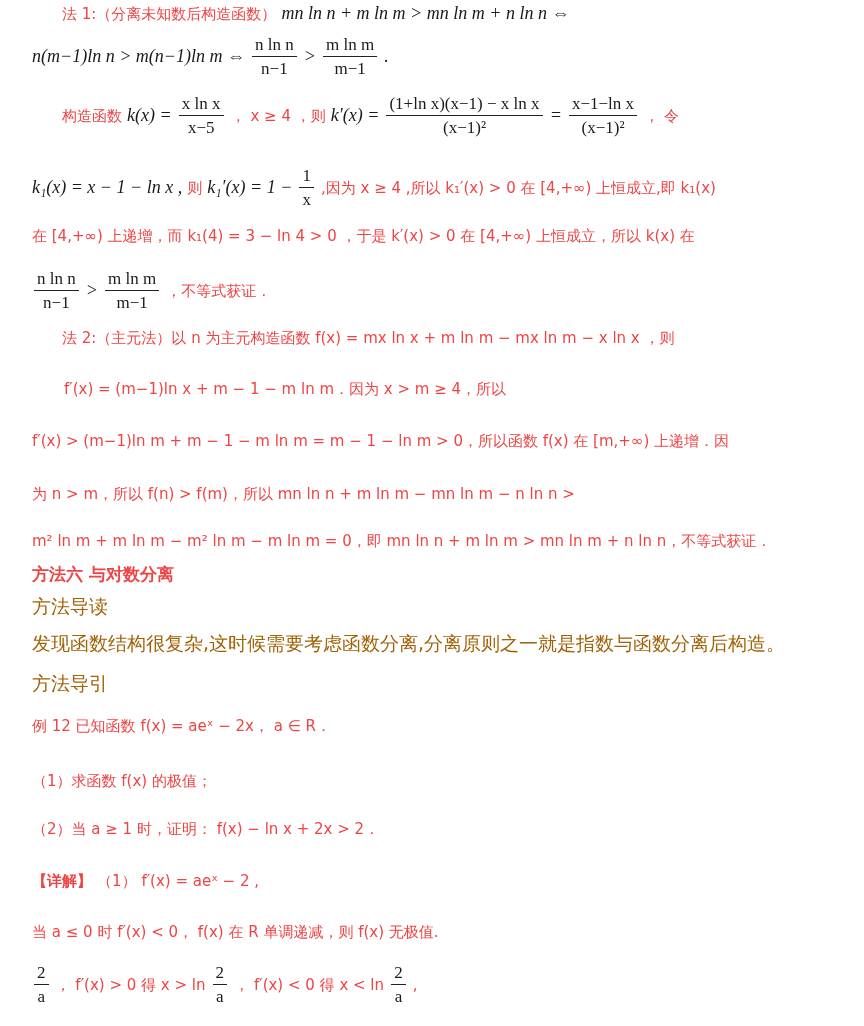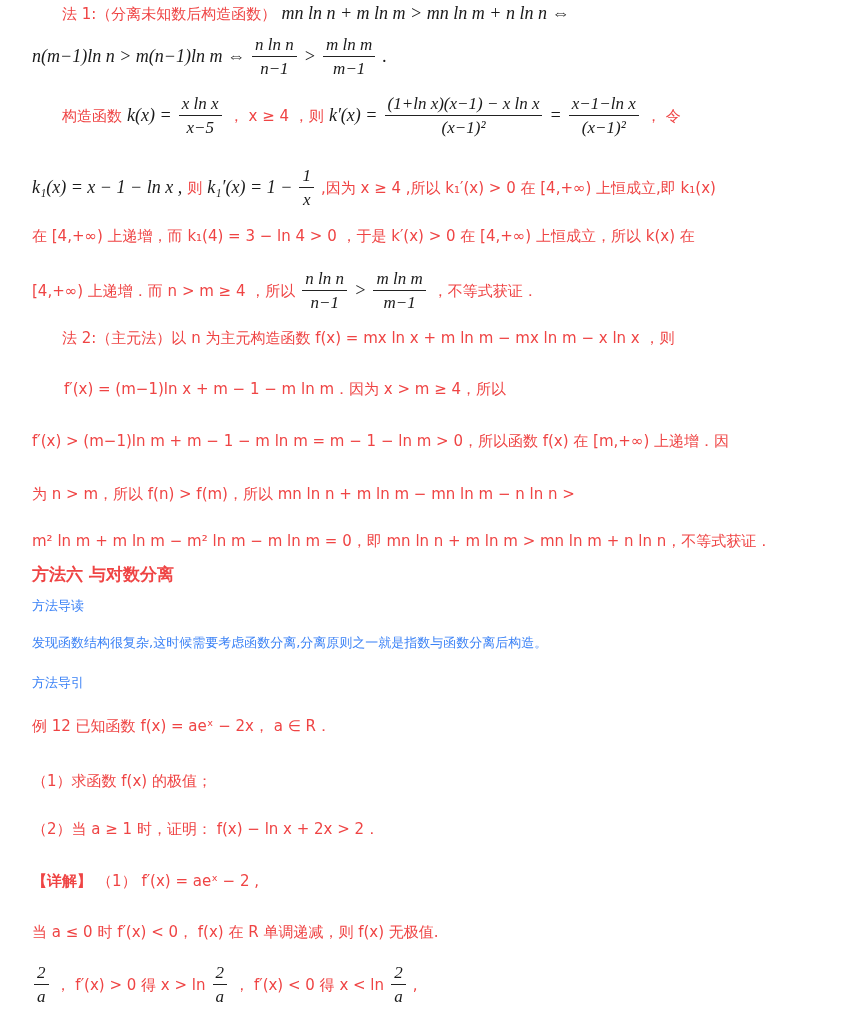--- a/index.html
+++ b/index.html
@@ -3,23 +3,23 @@
 <meta charset="utf-8">
 <style>
   html, body { margin:0; padding:0; background:#ffffff; }
   body { width:864px; height:1026px; overflow:hidden; position:relative;
          font-family:"DejaVu Serif","Liberation Serif",serif; color:#1a1a1a; }
   .line { position:absolute; left:32px; white-space:nowrap; font-size:16px; line-height:22px; }
   .indent { left:62px; }
   .m { font-family:"Liberation Serif","DejaVu Serif",serif; font-style:italic; font-size:18px; }
   .cn { font-family:"DejaVu Sans","Liberation Sans",sans-serif; font-size:15px; color:#ef4444; }
   .head { font-family:"DejaVu Sans","Liberation Sans",sans-serif; font-weight:bold; font-size:17px; color:#ef4444; }
-  .sub { font-family:"DejaVu Sans","Liberation Sans",sans-serif; font-size:13px; color:#3b82f6; }
+  .sub { font-family:"DejaVu Sans","Liberation Sans",sans-serif; font-size:19px; color:#a16207; }
   .frac { display:inline-flex; flex-direction:column; align-items:center; vertical-align:middle;
-          font-family:"Liberation Serif","DejaVu Serif",serif; font-style:italic; font-size:17px; margin:0 2px;text-align:center; }
+          font-family:"Liberation Serif","DejaVu Serif",serif; font-size:17px; margin:0 2px;text-align:center; }
   .frac .num { border-bottom:1px solid #222; padding:0 3px; line-height:22px; }
   .frac .den { padding:0 3px; line-height:24px; }
   .b { font-weight:bold; }
 </style>
 </head>
 <body>
 
 <div class="line indent" style="top:2px;">
   <span class="cn">法 1:（分离未知数后构造函数）</span>
   <span class="m">mn ln n + m ln m &gt; mn ln m + n ln n ⇔</span>
@@ -69,21 +69,20 @@
     <span class="den">x</span>
   </span>
   <span class="cn">,因为 x ≥ 4 ,所以 k₁′(x) &gt; 0 在 [4,+∞) 上恒成立,即 k₁(x)</span>
 </div>
 
 <div class="line" style="top:225px;">
   <span class="cn">在 [4,+∞) 上递增，而 k₁(4) = 3 − ln 4 &gt; 0 ，于是 k′(x) &gt; 0 在 [4,+∞) 上恒成立，所以 k(x) 在</span>
 </div>
 
 <div class="line" style="top:268px;">
-  <span class="cn">[4,+∞) 上递增．而 n &gt; m ≥ 4 ，所以</span>
   <span class="frac">
     <span class="num">n ln n</span>
     <span class="den">n−1</span>
   </span>
   <span class="m">&gt;</span>
   <span class="frac">
     <span class="num">m ln m</span>
     <span class="den">m−1</span>
   </span>
   <span class="cn">，不等式获证．</span>

